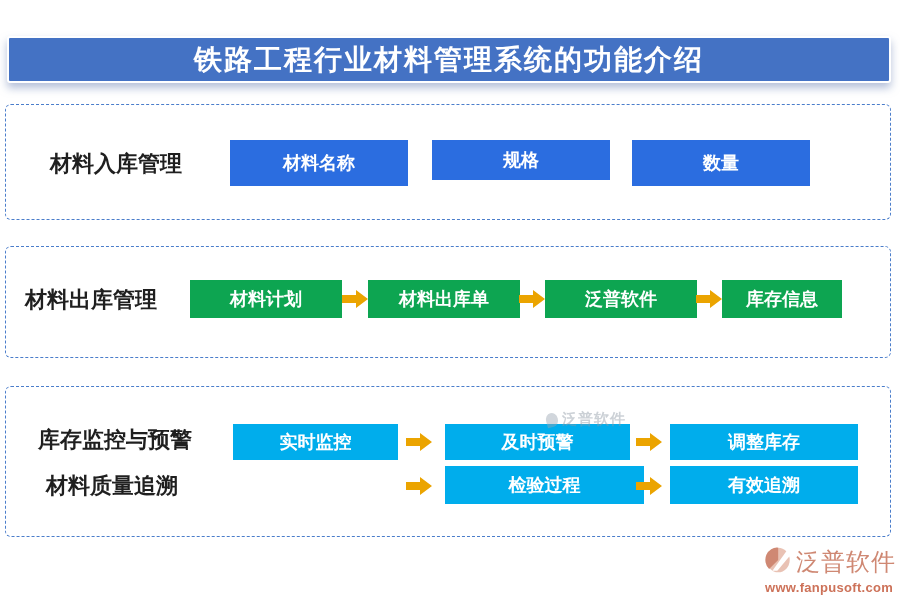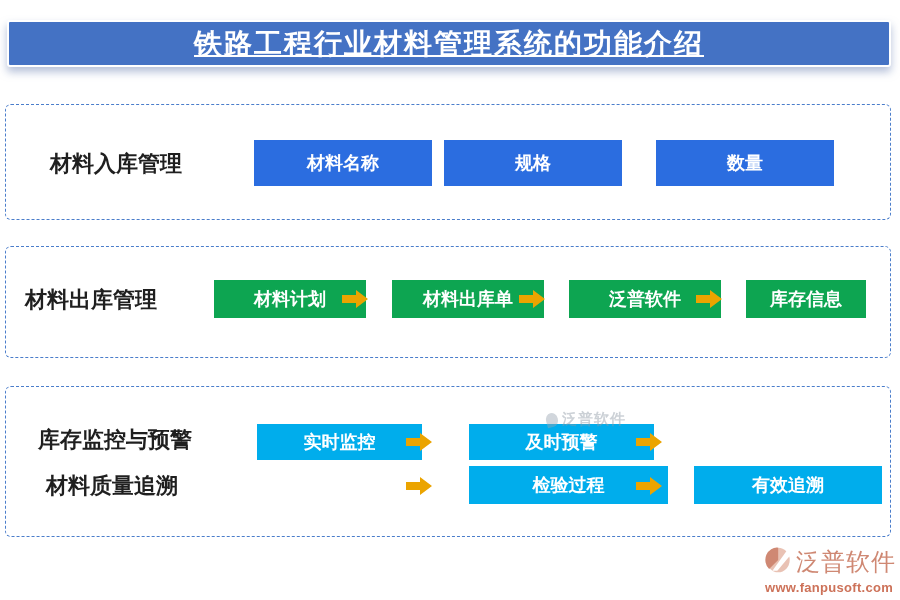--- a/index.html
+++ b/index.html
@@ -2,41 +2,40 @@
 <html style="--title-bar: #4472C4; --section-border: #4A7DCB; --inbound-box: #2B6DE0; --outbound-box: #0DA551; --monitoring-box: #00ADEC; --arrow: #EBA400; --label-text: #1F1F1F; --logo: #CF8873; --logo-url: #CD7259;"><head>
 <meta charset="utf-8">
 <style>
   html, body { margin:0; padding:0; background:#ffffff; }
   .page {
     position:relative; width:900px; height:600px; background:#ffffff;
     overflow:hidden;
     font-family:"Liberation Sans","DejaVu Sans",sans-serif;
   }
   .title-bar {
-    position:absolute; left:7px; top:20px; width:880px; height:43px;
+    position:absolute; left:7px; top:36px; width:880px; height:43px;
     background:var(--title-bar,#4472C4);
     border:2px solid #ffffff; border-radius:3px;
     box-shadow:0 5px 8px rgba(120,140,185,.55);
     color:#ffffff; font-size:28px; font-weight:bold; letter-spacing:2px;
-    display:flex; align-items:center; justify-content:center;text-decoration:underline;
+    display:flex; align-items:center; justify-content:center;
   }
   .section {
     position:absolute; left:5px; width:886px;
     border:1.5px dashed var(--section-border,#4A7DCB);
     border-radius:6px; background:#ffffff; box-sizing:border-box;
   }
   .row-label {
     position:absolute; color:var(--label-text,#1F1F1F);
     font-size:22px; font-weight:bold; white-space:nowrap; line-height:26px;
   }
   .box {
     position:absolute; display:flex; align-items:center; justify-content:center;
     color:#ffffff; font-size:18px; font-weight:bold; white-space:nowrap;
     box-sizing:border-box;
-    margin-left:24px;
   }
   .box.blue  { background:var(--inbound-box,#2B6DE0); }
   .box.green { background:var(--outbound-box,#0DA551); }
   .box.cyan  { background:var(--monitoring-box,#00ADEC); }
   .arrow { position:absolute; width:26px; height:20px; color:var(--arrow,#EBA400); }
   .arrow svg { display:block; }
   .watermark {
     position:absolute; left:546px; top:410px; display:flex; align-items:center; gap:4px;
     opacity:.45; pointer-events:none;
   }
@@ -53,21 +52,21 @@
 </head>
 <body>
 
 <div class="page">
 
   <div class="title-bar">铁路工程行业材料管理系统的功能介绍</div>
 
   <div class="section" style="top:104px;height:116px"></div>
   <div class="row-label" style="left:50px;top:151px">材料入库管理</div>
   <div class="box blue" style="left:230px;top:140px;width:178px;height:46px">材料名称</div>
-  <div class="box blue" style="left:420px;top:140px;width:178px;height:46px">规格</div>
+  <div class="box blue" style="left:432px;top:140px;width:178px;height:40px">规格</div>
   <div class="box blue" style="left:632px;top:140px;width:178px;height:46px">数量</div>
 
   <div class="section" style="top:246px;height:112px"></div>
   <div class="row-label" style="left:25px;top:287px">材料出库管理</div>
   <div class="box green" style="left:190px;top:280px;width:152px;height:38px">材料计划</div>
   <span class="arrow" style="left:342px;top:289px">
     <svg width="26" height="20" viewBox="0 0 26 20">
         <polygon points="0,6 14,6 14,1 26,10 14,19 14,14 0,14" fill="currentColor"></polygon>
       </svg>
   </span>
@@ -93,20 +92,21 @@
     <svg width="26" height="20" viewBox="0 0 26 20">
         <polygon points="0,6 14,6 14,1 26,10 14,19 14,14 0,14" fill="currentColor"></polygon>
       </svg>
   </span>
   <div class="box cyan" style="left:445px;top:424px;width:185px;height:36px">及时预警</div>
   <span class="arrow" style="left:636px;top:432px">
     <svg width="26" height="20" viewBox="0 0 26 20">
         <polygon points="0,6 14,6 14,1 26,10 14,19 14,14 0,14" fill="currentColor"></polygon>
       </svg>
   </span>
+  <div class="box cyan" style="left:670px;top:424px;width:188px;height:36px">调整库存</div>
 
   <div class="row-label" style="left:46px;top:473px">材料质量追溯</div>
   <span class="arrow" style="left:406px;top:476px">
     <svg width="26" height="20" viewBox="0 0 26 20">
         <polygon points="0,6 14,6 14,1 26,10 14,19 14,14 0,14" fill="currentColor"></polygon>
       </svg>
   </span>
   <div class="box cyan" style="left:445px;top:466px;width:199px;height:38px">检验过程</div>
   <span class="arrow" style="left:636px;top:476px">
     <svg width="26" height="20" viewBox="0 0 26 20">

